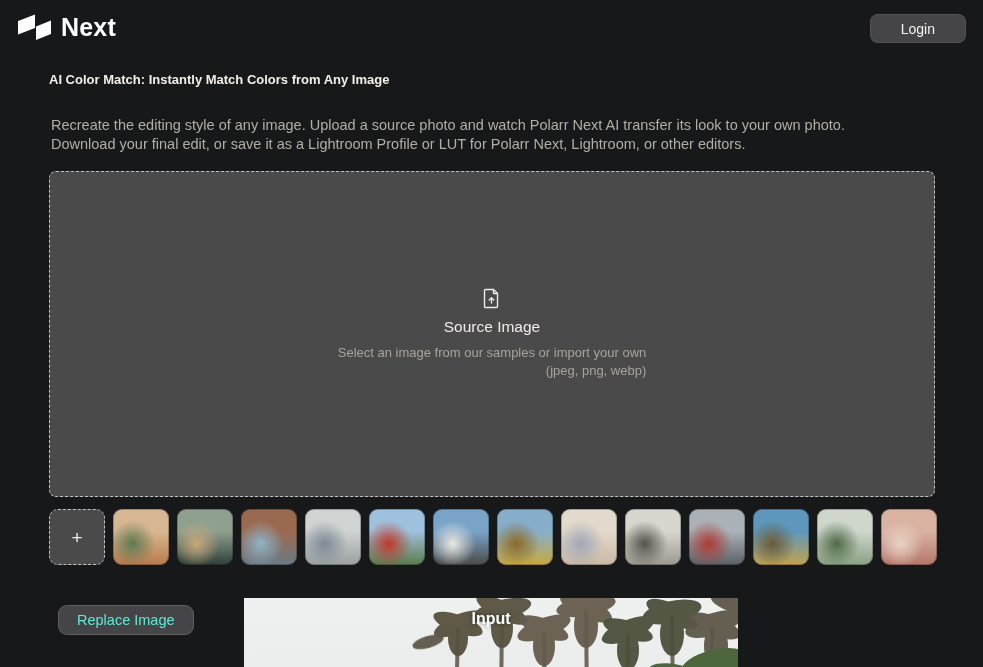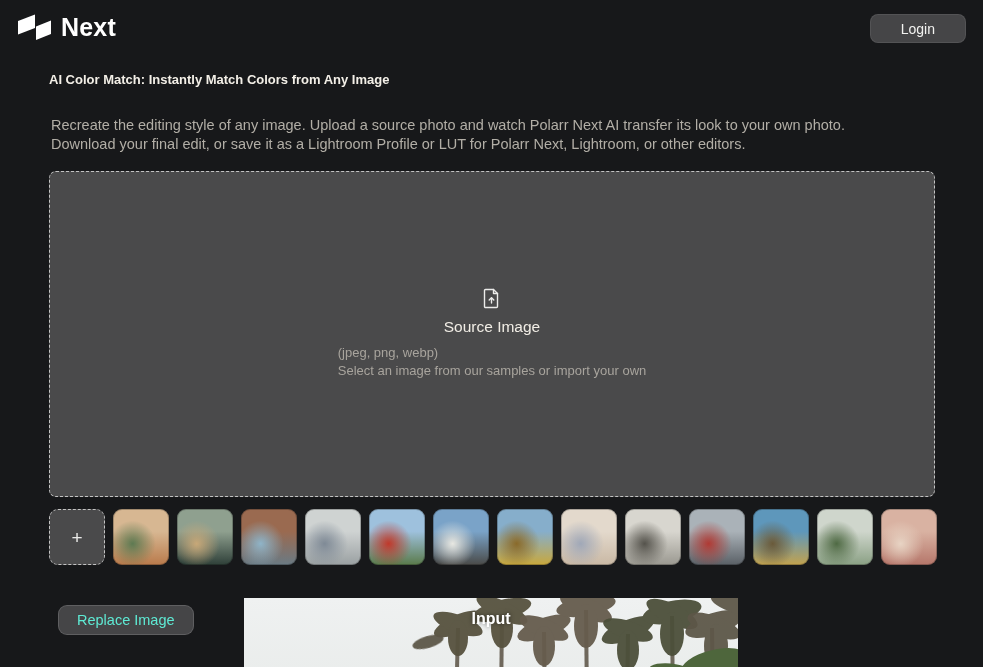--- a/index.html
+++ b/index.html
@@ -34,21 +34,21 @@
   }
 
   
   .dropzone{
     position:absolute;left:49px;top:171px;width:884px;height:324px;
     background:var(--panel_bg,#4a4a4b);
     border:1px dashed var(--border_dashed,#c3c3c3);
     border-radius:7px;cursor:pointer;
     display:flex;align-items:center;justify-content:center;
   }
-  .dz-inner{display:flex;flex-direction:column;align-items:center;text-align:left;}
+  .dz-inner{display:flex;flex-direction:column;align-items:center;text-align:right;}
   .dz-icon{margin-bottom:5px;}
   .dz-title{font-size:15.5px;font-weight:500;color:#f1ede5;margin-bottom:8px;}
   .dz-sub{font-size:13px;line-height:18px;color:var(--text_muted,#a8a49d);}
 
   
   .strip{position:absolute;left:49px;top:509px;height:56px;display:flex;gap:8px;}
   .tile{width:56px;height:56px;border-radius:9px;flex:0 0 auto;cursor:pointer;}
   .add-tile{
     background:var(--panel_bg,#4a4a4b);
     border:1px dashed var(--border_dashed,#c3c3c3);
@@ -101,22 +101,22 @@
       <span class="dz-icon">
         <svg width="17" height="21" viewBox="0 0 17 21" fill="none" stroke="#ececea" stroke-width="1.4" stroke-linejoin="round" stroke-linecap="round">
           <path d="M2.5,1.5 h8 l4,4 v13 a1,1 0 0 1 -1,1 h-11 a1,1 0 0 1 -1,-1 v-16 a1,1 0 0 1 1,-1 z"></path>
           <path d="M10.5,1.5 v4 h4"></path>
           <path d="M8.5,15 v-5"></path>
           <path d="M6.2,12 l2.3,-2.3 2.3,2.3"></path>
         </svg>
       </span>
       <div class="dz-title">Source Image</div>
       <div class="dz-sub">
+        <div>Select an image from our samples or import your own</div>
         <div>(jpeg, png, webp)</div>
-        <div>Select an image from our samples or import your own</div>
       </div>
     </div>
   </div>
 
   <div class="strip" id="sample-strip">
     <div class="tile add-tile">
       <span class="plus">+</span>
     </div>
 
   <div class="tile thumb" style="background: radial-gradient(circle at 35% 62%, rgb(94, 122, 82) 0%, rgba(0, 0, 0, 0) 46%), linear-gradient(rgb(215, 183, 146) 0%, rgb(215, 183, 146) 40%, rgb(185, 122, 75) 100%);"></div>

